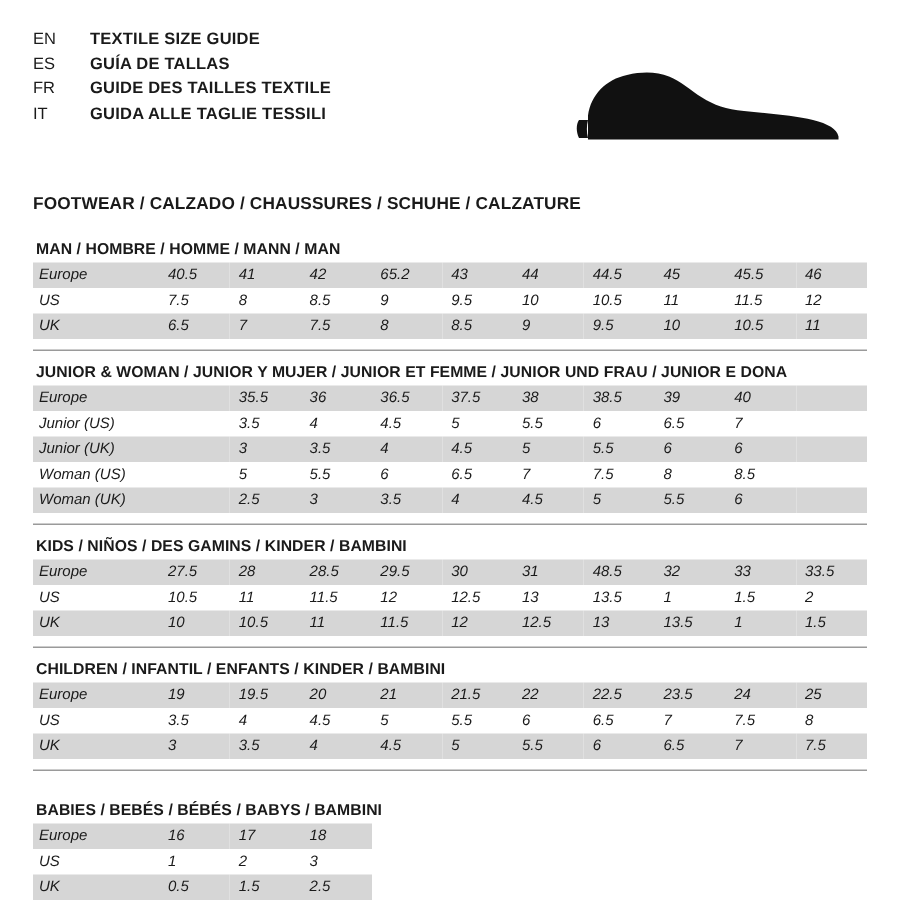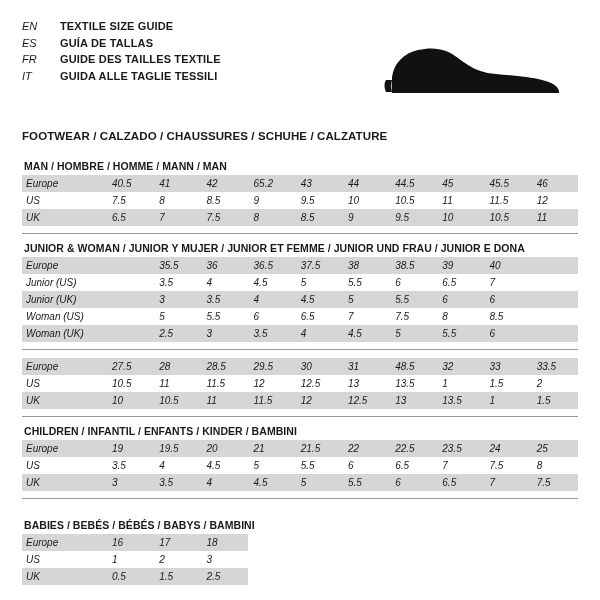--- a/index.html
+++ b/index.html
@@ -33,21 +33,20 @@
   .lang-table td {
     font-size: 11px;
     line-height: 16.5px;
     padding: 0;
     vertical-align: top;
     white-space: nowrap;
   }
   .lang-code {
     width: 38px;
     font-weight: normal;
-    font-style: italic;
   }
   .lang-title {
     font-weight: bold;
     letter-spacing: 0.15px;
   }
 
   .shoe-wrap {
     position: absolute;
     right: 8px;
     top: 12px;
@@ -256,20 +255,21 @@
           <td>5.5</td>
           <td>6</td>
           <td></td>
         </tr>
       </tbody>
     </table>
     <div class="divider"></div>
   </div>
 
   <div class="group" style="margin-top:8px;">
+    <div class="group-label">KIDS / NIÑOS / DES GAMINS / KINDER / BAMBINI</div>
     <table class="size">
       <tbody>
         <tr class="shaded">
           <td class="rowlabel">Europe</td>
           <td>27.5</td>
           <td>28</td>
           <td>28.5</td>
           <td>29.5</td>
           <td>30</td>
           <td>31</td>

